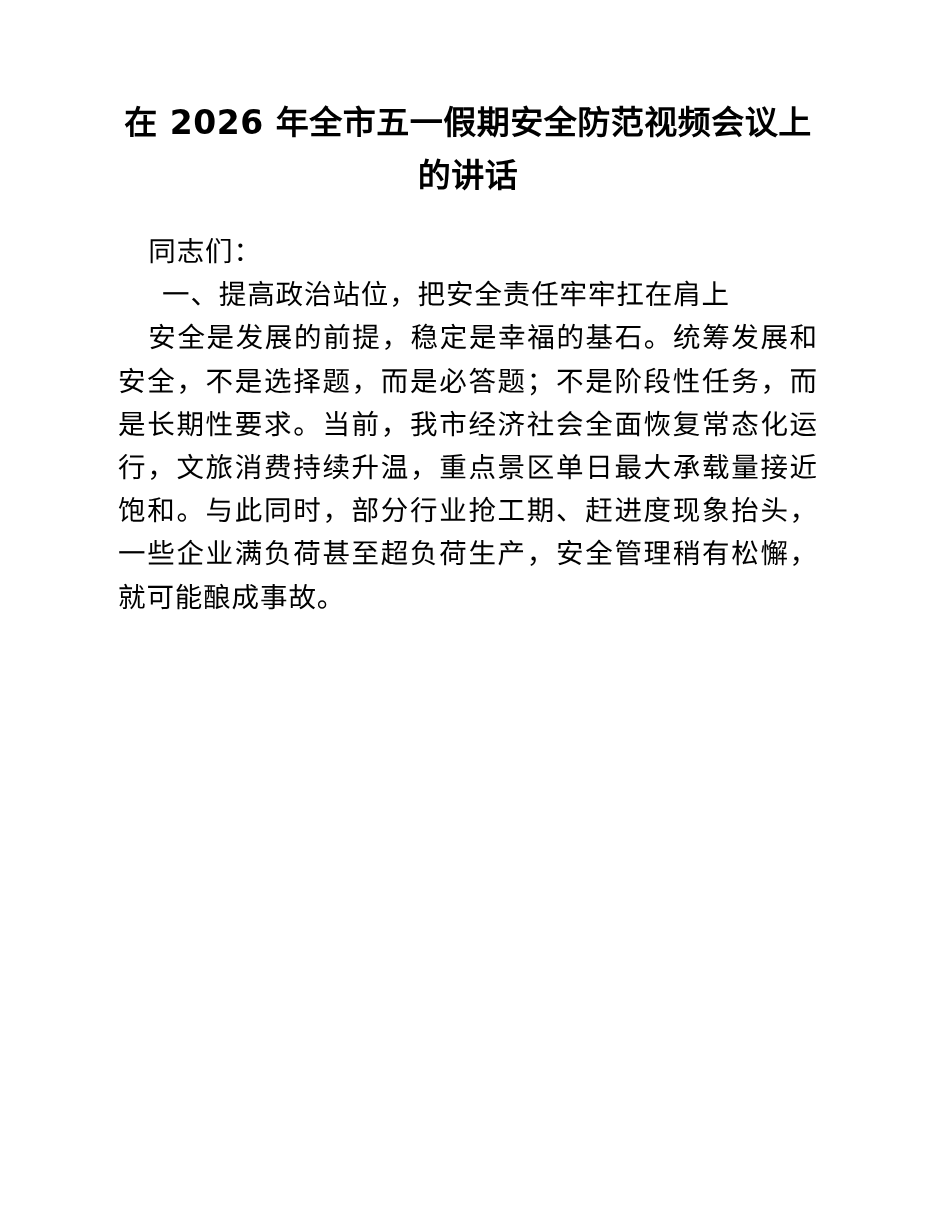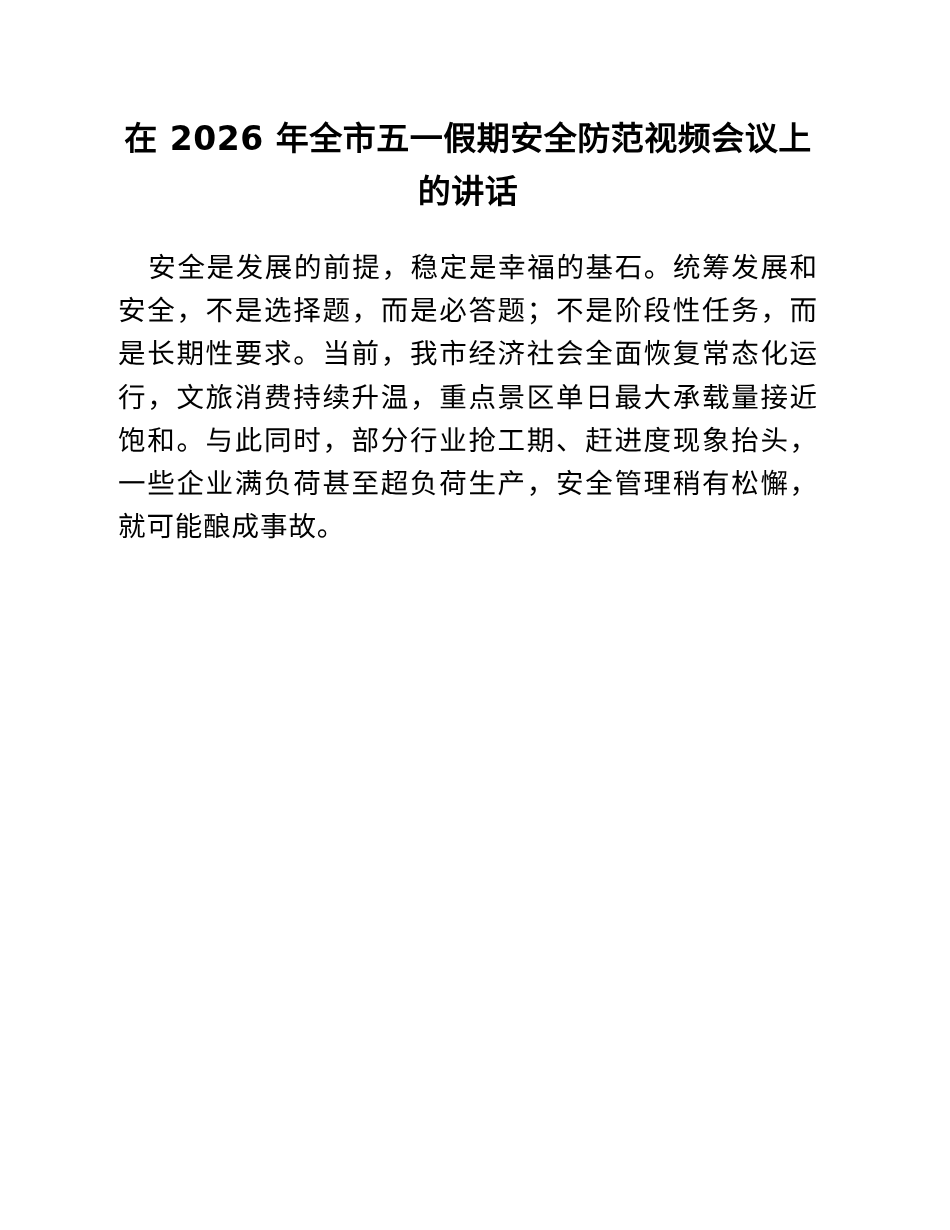--- a/index.html
+++ b/index.html
@@ -22,21 +22,21 @@
     width: 700px;
   }
   .doc-title {
     font-family: "DejaVu Sans", "Liberation Sans", sans-serif;
     font-weight: 700;
     font-size: 33px;
     line-height: 53px;
     text-align: center;
     color: #000000;
     letter-spacing: 0.5px;
-    margin: 16px 0 0 0;
+    margin: 0 0 0 0;
     padding: 0 6px;
   }
   .body-block {
     margin-top: 28px;
   }
   .para {
     font-family: "DejaVu Serif", "Liberation Serif", serif;
     font-size: 27.5px;
     line-height: 43.2px;
     color: #000000;
@@ -60,21 +60,23 @@
 </head>
 <body>
 
 <div class="page">
   <div class="content">
 
     <h1 class="doc-title">在 2026 年全市五一假期安全防范视频会议上的讲话</h1>
 
     <div class="body-block">
 
+      <p class="para indent-1">同志们：</p>
 
 
+      <p class="para heading-num">一、提高政治站位，把安全责任牢牢扛在肩上</p>
 
       <p class="para indent-1">安全是发展的前提，稳定是幸福的基石。统筹发展和安全，不是选择题，而是必答题；不是阶段性任务，而是长期性要求。当前，我市经济社会全面恢复常态化运行，文旅消费持续升温，重点景区单日最大承载量接近饱和。与此同时，部分行业抢工期、赶进度现象抬头，一些企业满负荷甚至超负荷生产，安全管理稍有松懈，就可能酿成事故。</p>
 
 
     </div>
   </div>
 </div>
 
 </body></html>

